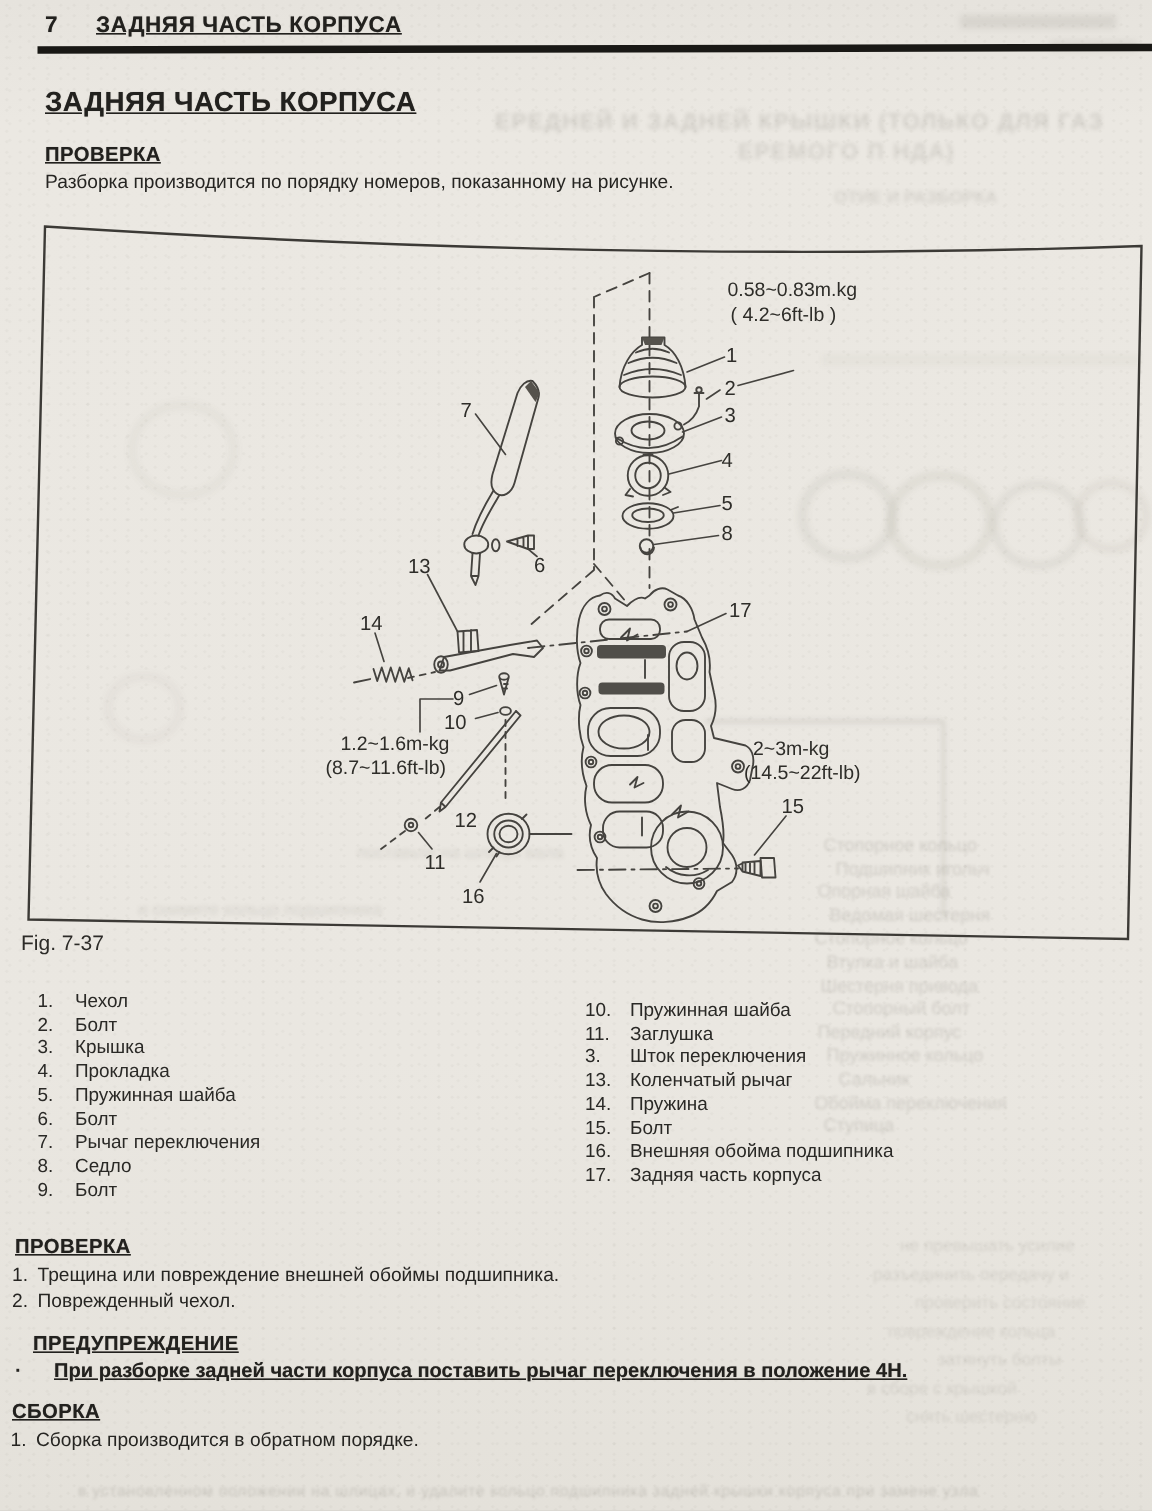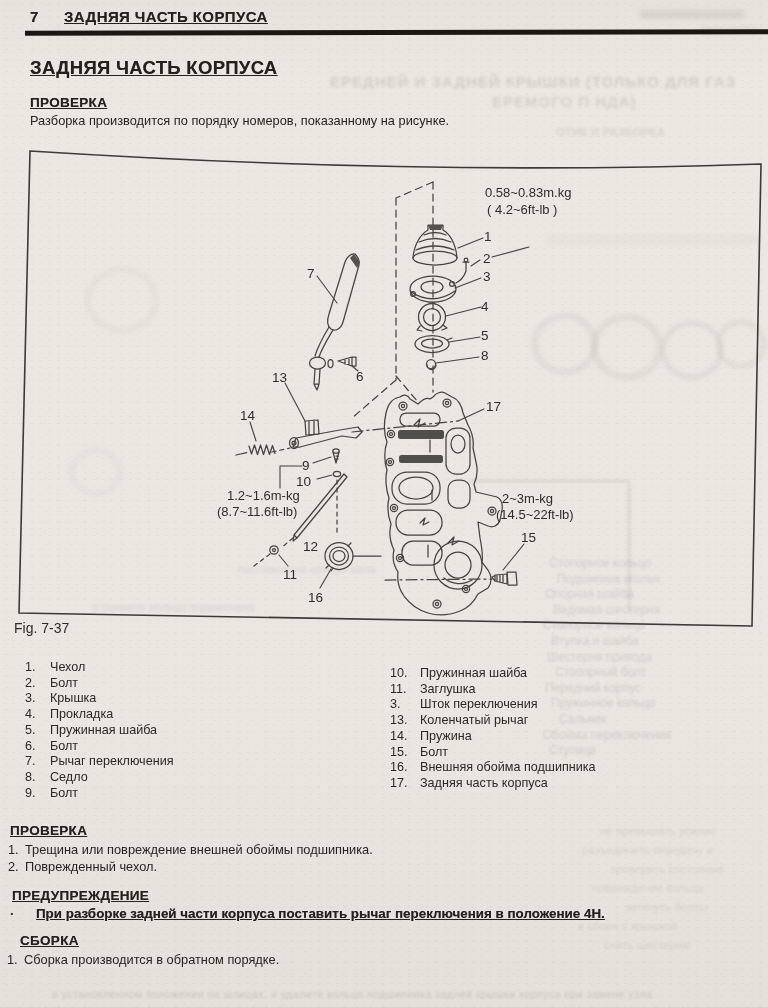--- a/index.html
+++ b/index.html
@@ -32,24 +32,24 @@
   .plist{font-size:12.6px;line-height:15.7px;color:#2a2926;}
   #plist-left{top:660px;left:25px;width:340px;}
   #plist-right{top:666px;left:390px;width:360px;}
   .pitem{display:flex;}
   .pnum{width:25px;flex:0 0 25px;}
   #plist-right .pnum{width:30px;flex:0 0 30px;}
   
   #h-proverka{top:823px;left:10px;}
   #proverka-items{top:842px;left:8px;font-size:12.8px;line-height:16.5px;}
   #proverka-items .pnum{width:17px;flex:0 0 17px;}
-  #h-warning{top:888px;left:12px;}
+  #h-warning{top:888px;left:22px;}
   #warning-line{top:906px;left:10px;font-size:13.4px;width:740px;}
   #warning-line .dot{display:inline-block;width:26px;font-weight:bold;}
-  #h-sborka{top:933px;left:8px;margin-left:12px;}
+  #h-sborka{top:933px;left:8px;}
   #sborka-items{top:952px;left:7px;font-size:12.8px;line-height:16.5px;}
   #sborka-items .pnum{width:17px;flex:0 0 17px;}
   
   .ghost{color:#57534a;filter:blur(1.4px);pointer-events:none;white-space:nowrap;}
   .gline{display:block;}
   #ghost-title-1{top:73px;left:330px;font-size:15px;font-weight:bold;letter-spacing:1px;opacity:.17;}
   #ghost-title-2{top:93px;left:492px;font-size:15px;font-weight:bold;letter-spacing:1px;opacity:.15;}
   #ghost-title-3{top:126px;left:556px;font-size:11.5px;font-weight:bold;opacity:.14;}
   #ghost-col{top:556px;left:543px;font-size:12px;line-height:15.6px;opacity:.17;filter:blur(1.2px);}
   #ghost-fig-a{top:563px;left:238px;font-size:11.5px;opacity:.12;}

